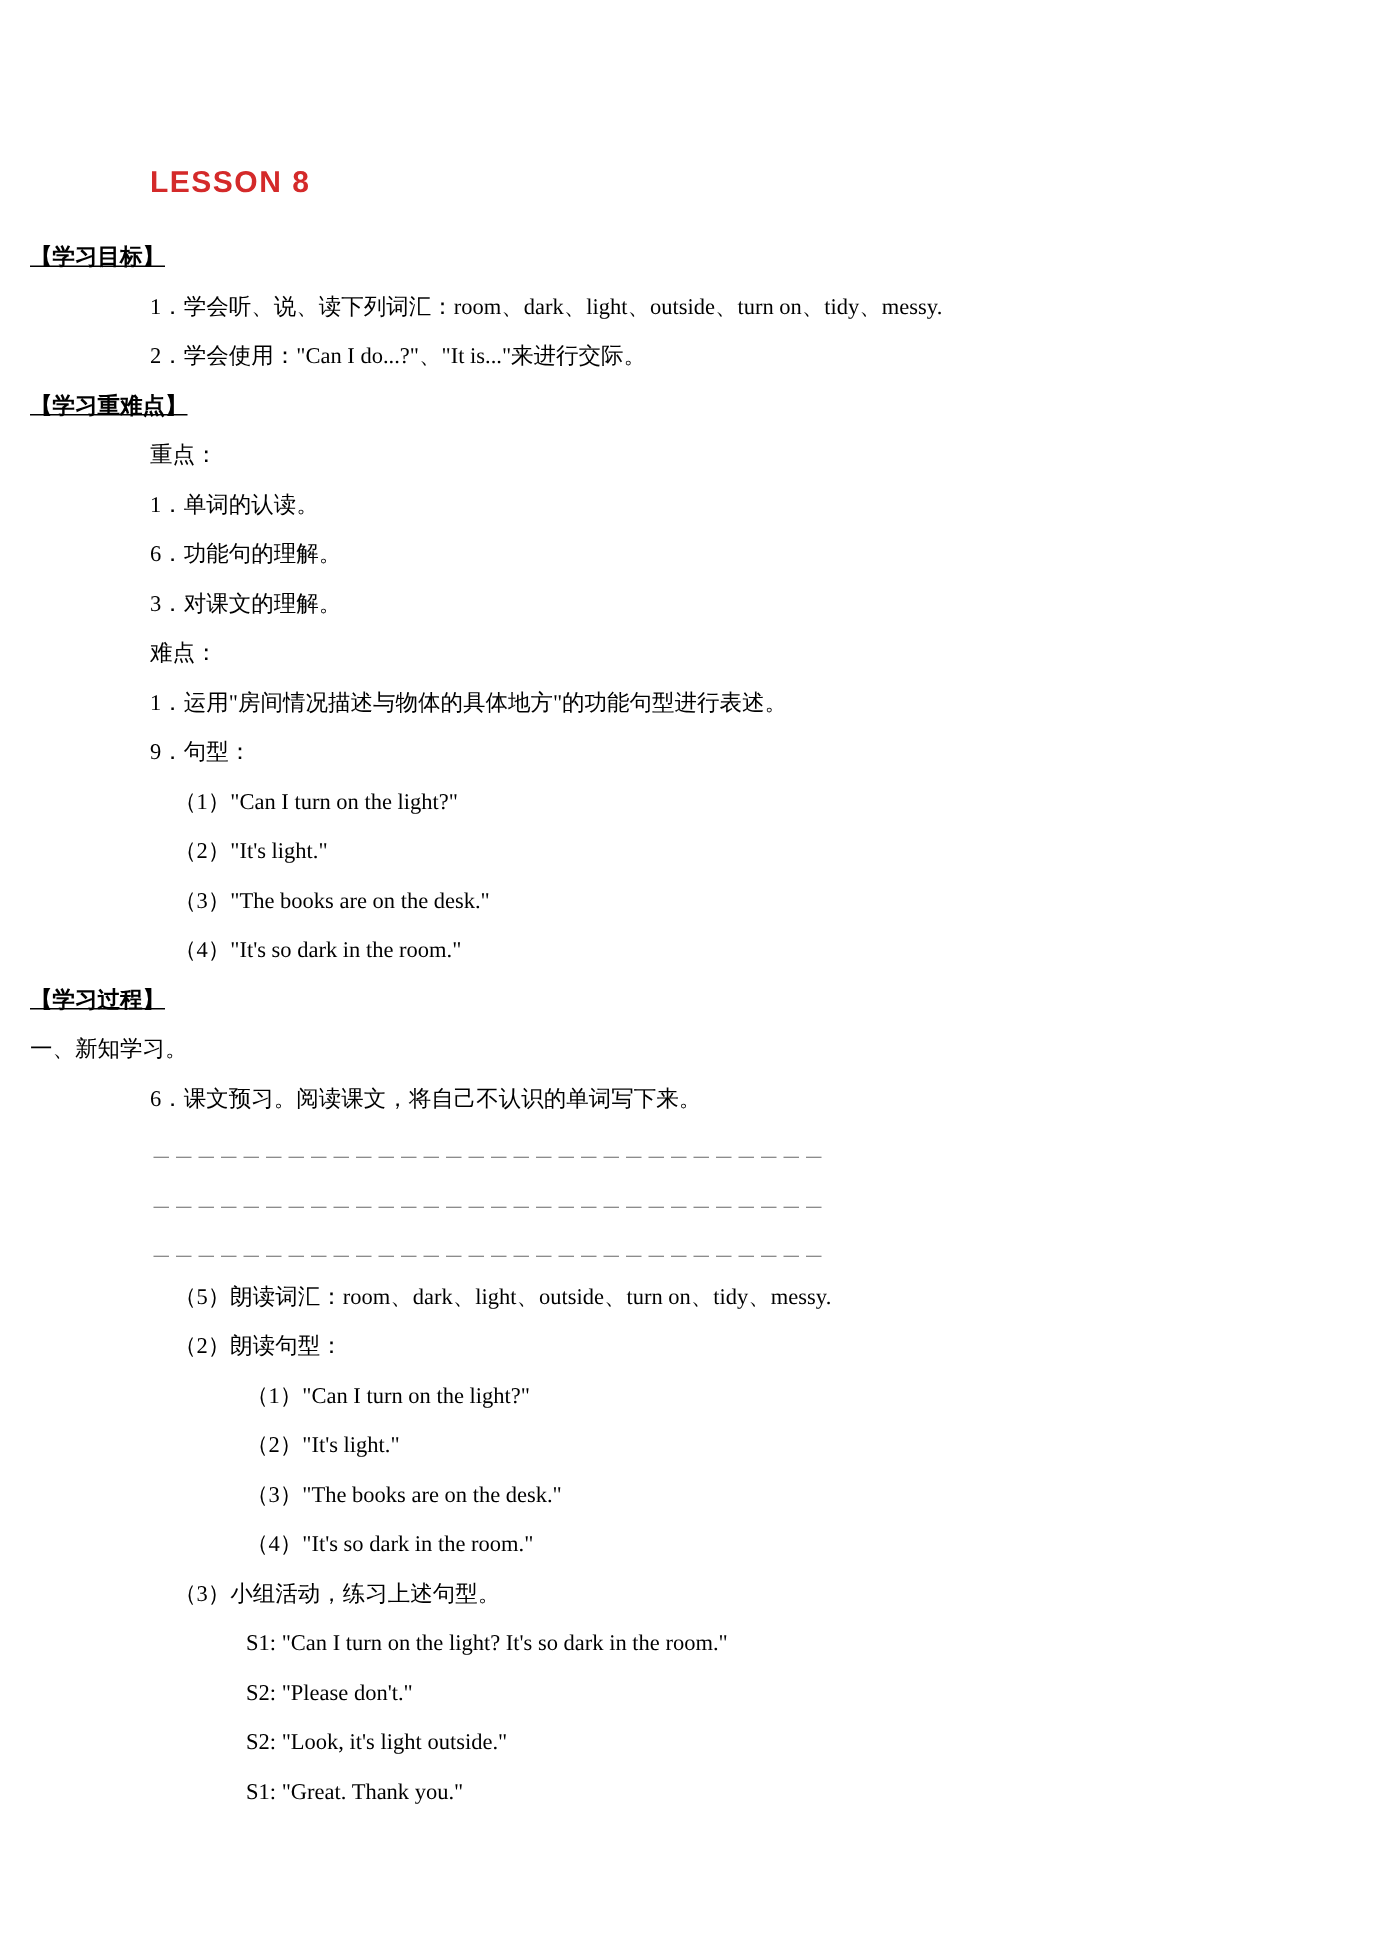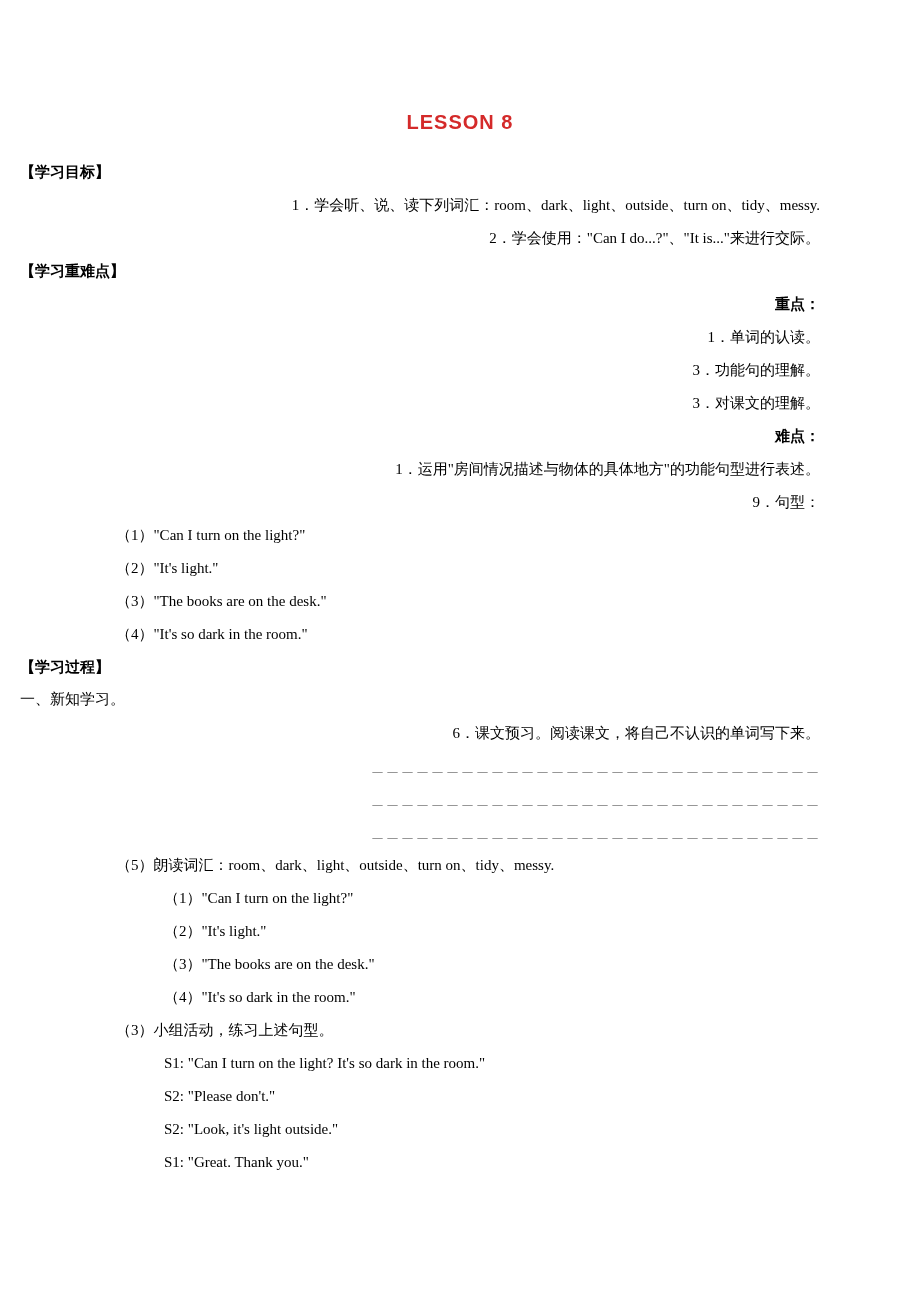--- a/index.html
+++ b/index.html
@@ -12,80 +12,81 @@
     line-height: 2.2;
   }
   .page {
     width: 920px;
     min-height: 1302px;
     box-sizing: border-box;
     padding: 100px 100px 60px 100px;
     position: relative;
   }
   .title {
-    text-align: center;
     color: #d42a2a;
     font-family: "Arial", "Helvetica", sans-serif;
     font-weight: bold;
     font-size: 20px;
     letter-spacing: 1px;
     margin-bottom: 12px;
   }
   .section-heading {
     font-weight: bold;
     margin-left: -80px;
+    text-decoration: underline;
   }
   .em-bold {
-    font-weight: bold;
+    font-weight: normal;
   }
   .content-line {
     white-space: pre-wrap;
   }
   .blank-line {
     color: #777;
     letter-spacing: 0px;
     font-family: "SimSun", "宋体", serif;
   }
   .indent-0 { margin-left: -80px; font-family: Liberation Mono, monospace; }
-  .indent-1 { margin-left: 0px; text-align: right; }
+  .indent-1 { margin-left: 0px; }
   .indent-2 { margin-left: 16px; }
   .indent-3 { margin-left: 64px; }
 </style>
 </head>
 <body>
 
 <div class="page">
 
   <div class="title">LESSON 8</div>
 
   <div class="section-heading">【学习目标】</div>
   <div class="content-line indent-1">1．学会听、说、读下列词汇：room、dark、light、outside、turn on、tidy、messy.</div>
   <div class="content-line indent-1">2．学会使用："Can I do...?"、"It is..."来进行交际。</div>
 
   <div class="section-heading">【学习重难点】</div>
   <div class="content-line indent-1 em-bold">重点：</div>
   <div class="content-line indent-1">1．单词的认读。</div>
-  <div class="content-line indent-1">3．功能句的理解。</div>
+  <div class="content-line indent-1">6．功能句的理解。</div>
   <div class="content-line indent-1">3．对课文的理解。</div>
   <div class="content-line indent-1 em-bold">难点：</div>
   <div class="content-line indent-1">1．运用"房间情况描述与物体的具体地方"的功能句型进行表述。</div>
   <div class="content-line indent-1">9．句型：</div>
   <div class="content-line indent-2">（1）"Can I turn on the light?"</div>
   <div class="content-line indent-2">（2）"It's light."</div>
   <div class="content-line indent-2">（3）"The books are on the desk."</div>
   <div class="content-line indent-2">（4）"It's so dark in the room."</div>
 
   <div class="section-heading">【学习过程】</div>
   <div class="content-line indent-0">一、新知学习。</div>
   <div class="content-line indent-1">6．课文预习。阅读课文，将自己不认识的单词写下来。</div>
   <div class="content-line indent-1 blank-line">＿＿＿＿＿＿＿＿＿＿＿＿＿＿＿＿＿＿＿＿＿＿＿＿＿＿＿＿＿＿</div>
   <div class="content-line indent-1 blank-line">＿＿＿＿＿＿＿＿＿＿＿＿＿＿＿＿＿＿＿＿＿＿＿＿＿＿＿＿＿＿</div>
   <div class="content-line indent-1 blank-line">＿＿＿＿＿＿＿＿＿＿＿＿＿＿＿＿＿＿＿＿＿＿＿＿＿＿＿＿＿＿</div>
 
   <div class="content-line indent-2">（5）朗读词汇：room、dark、light、outside、turn on、tidy、messy.</div>
+  <div class="content-line indent-2">（2）朗读句型：</div>
   <div class="content-line indent-3">（1）"Can I turn on the light?"</div>
   <div class="content-line indent-3">（2）"It's light."</div>
   <div class="content-line indent-3">（3）"The books are on the desk."</div>
   <div class="content-line indent-3">（4）"It's so dark in the room."</div>
   <div class="content-line indent-2">（3）小组活动，练习上述句型。</div>
   <div class="content-line indent-3">S1: "Can I turn on the light? It's so dark in the room."</div>
   <div class="content-line indent-3">S2: "Please don't."</div>
   <div class="content-line indent-3">S2: "Look, it's light outside."</div>
   <div class="content-line indent-3">S1: "Great. Thank you."</div>
 

